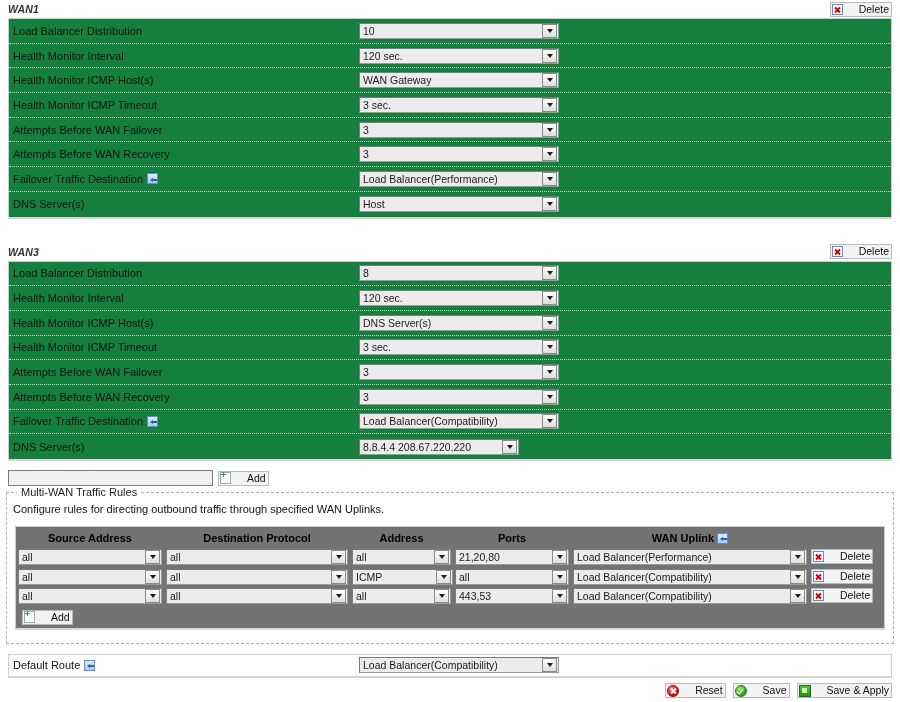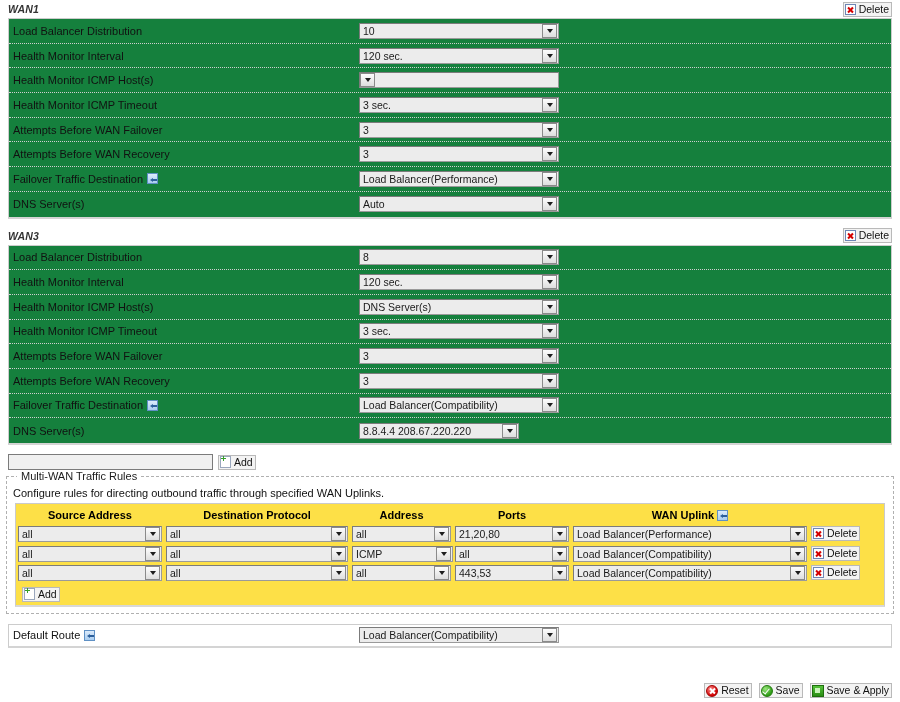--- a/index.html
+++ b/index.html
@@ -106,21 +106,21 @@
     font-size: 10.5px;
     line-height: 14px;
     padding: 0 3px;
     color: #111;
   }
 
   
   .btn-sm {
     display: inline-flex;
     align-items: center;
-    gap: 3px;
+    gap: 16px;
     background: #f3f3f3;
     border: 1px solid #b9b9b9;
     padding: 0px 2px 0px 1px;
     height: 15px;
     box-sizing: border-box;
     font-size: 10.5px;
     color: #111;
     vertical-align: middle;
     line-height: 13px;
     cursor: default;
@@ -213,22 +213,22 @@
     font-size: 11px;
     color: #111;
     padding: 10px 0 4px 6px;
   }
 
   
   .rules-table {
     border: 1px solid #cacaca;
     border-bottom: 2px solid #d8d8d8;
     box-sizing: border-box;
-    margin: 0 8px;
-    background: #fde047;
+    margin: 7px 8px;
+    background: #737373;
   }
   .rules-head {
     display: flex;
     align-items: center;
     height: 22px;
     font-weight: bold;
     font-size: 11px;
   }
   .rules-head > div {
     text-align: center;
@@ -361,20 +361,21 @@
           <span class="arrowbox">
               <span class="caret"></span>
             </span>
         </div>
       </div>
     </div>
     <div class="srow">
       <div class="slabel">Health Monitor ICMP Host(s)</div>
       <div class="sfield">
         <div class="sel" style="width:200px;">
+          <span class="val">WAN Gateway</span>
           <span class="arrowbox">
               <span class="caret"></span>
             </span>
         </div>
       </div>
     </div>
     <div class="srow">
       <div class="slabel">Health Monitor ICMP Timeout</div>
       <div class="sfield">
         <div class="sel" style="width:200px;">
@@ -418,31 +419,31 @@
           <span class="arrowbox">
               <span class="caret"></span>
             </span>
         </div>
       </div>
     </div>
     <div class="srow">
       <div class="slabel">DNS Server(s)</div>
       <div class="sfield">
         <div class="sel" style="width:200px;">
-          <span class="val">Auto</span>
+          <span class="val">Host</span>
           <span class="arrowbox">
               <span class="caret"></span>
             </span>
         </div>
       </div>
     </div>
   </div>
 </div>
 
-<div style="position:relative;margin-top:8px;">
+<div style="position:relative;margin-top:24px;">
   <div style="display:flex;align-items:center;justify-content:space-between;">
     <div class="wan-group-title">WAN3</div>
     <div class="btn-sm" style="margin-right:8px;">
       <span class="ico-x"></span>
       <span>Delete</span>
     </div>
   </div>
 
   <div class="settings-table">
     <div class="srow">

